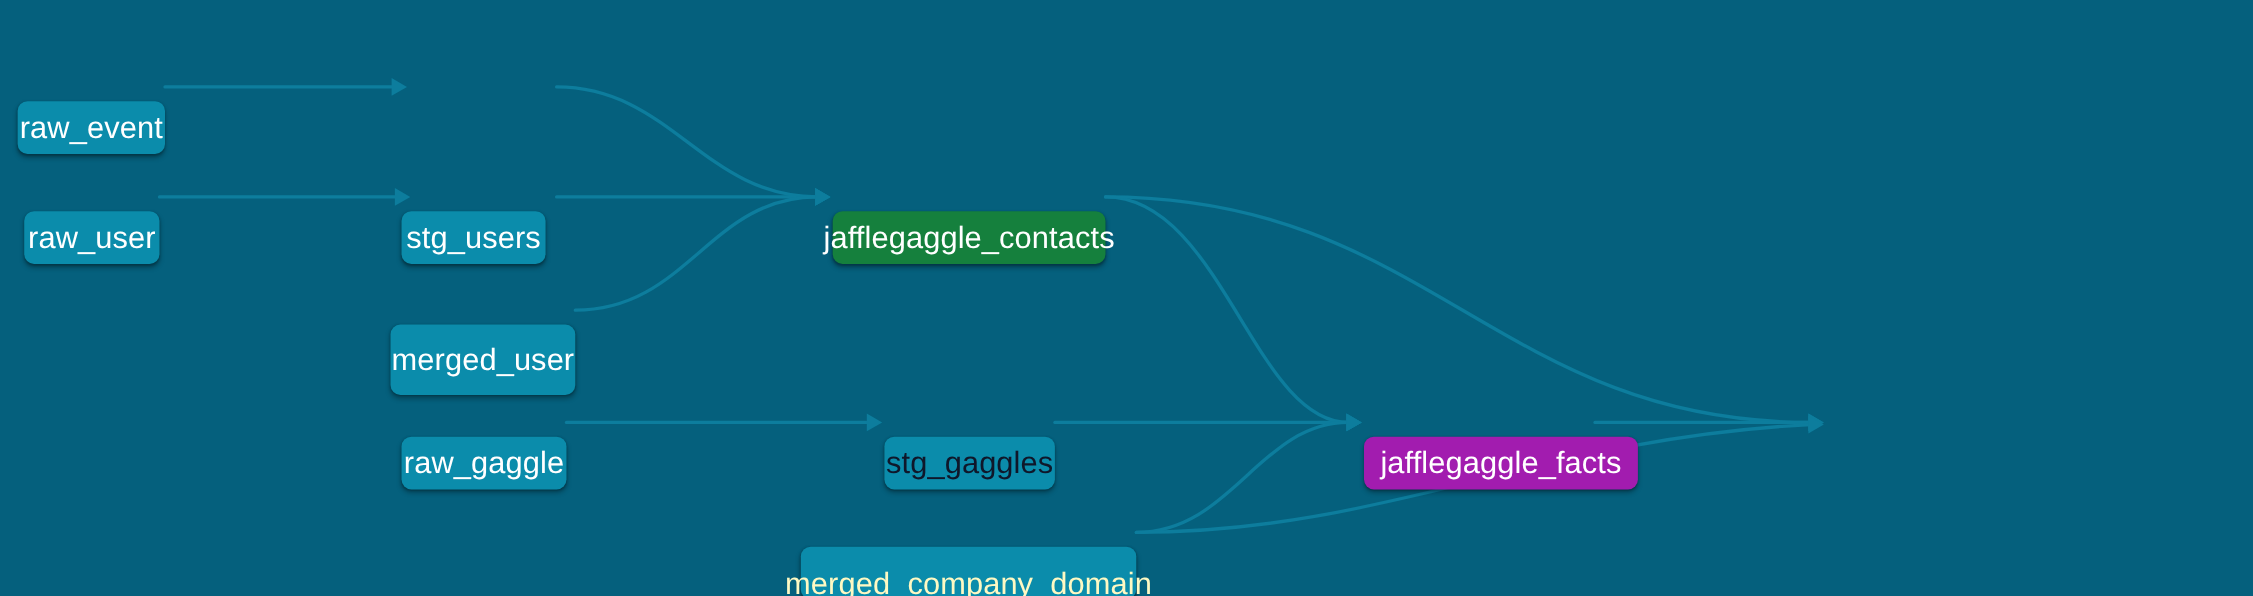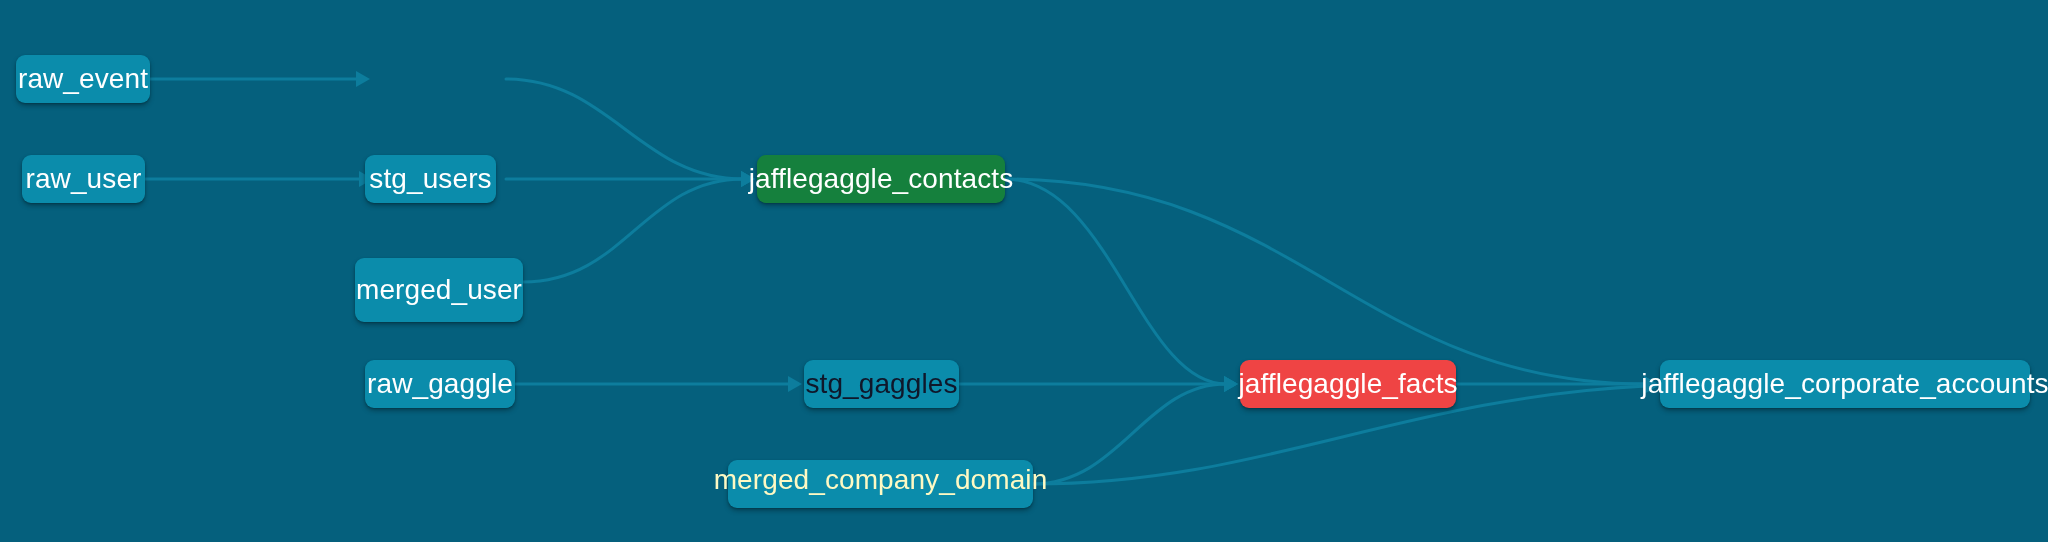--- a/index.html
+++ b/index.html
@@ -46,24 +46,25 @@
     display: flex;
     align-items: center;
     justify-content: center;
     border-radius: 9px;
     background: #0b8cab;
     color: #ffffff;
     font-size: 28px;
     line-height: 1;
     letter-spacing: 0.1px;
     white-space: nowrap;
-    padding: 14px 18px;
+    padding: 0 18px;
     box-shadow: 0 3px 5px rgba(0,0,0,0.28), 0 1px 2px rgba(0,0,0,0.22);
     cursor: pointer;
     user-select: none;
+    margin-top: 37px;
   }
   .node.selected {
     background: #9d3f73;
   }
   .node-label {
     display: block;
   }
 </style>
 </head>
 <body>
@@ -110,23 +111,20 @@
       </div>
       <div class="node" style="left: 757px; top: 155px; width: 248px; height: 48px; background: #15803d; color: rgb(255, 255, 255);">
         <span class="node-label">jafflegaggle_contacts</span>
       </div>
       <div class="node" style="left: 365px; top: 360px; width: 150px; height: 48px; background: rgb(11, 140, 171); color: rgb(255, 255, 255);">
         <span class="node-label">raw_gaggle</span>
       </div>
       <div class="node" style="left: 804px; top: 360px; width: 155px; height: 48px; background: rgb(11, 140, 171); color: #0f172a;">
         <span class="node-label">stg_gaggles</span>
       </div>
-      <div class="node selected" style="left: 1240px; top: 360px; width: 216px; height: 48px; background: #ef4444; color: rgb(255, 255, 255);">
+      <div class="node selected" style="left: 1240px; top: 360px; width: 249px; height: 48px; background: #a21caf; color: rgb(255, 255, 255);">
         <span class="node-label">jafflegaggle_facts</span>
       </div>
       <div class="node" style="left: 728px; top: 460px; width: 305px; height: 48px; background: rgb(11, 140, 171); color: #fef9c3; align-items: flex-end;">
         <span class="node-label">merged_company_domain</span>
       </div>
-      <div class="node" style="left: 1660px; top: 360px; width: 370px; height: 48px; background: rgb(11, 140, 171); color: rgb(255, 255, 255);">
-        <span class="node-label">jafflegaggle_corporate_accounts</span>
-      </div>
     </div>
 </div>
 
 </body></html>

